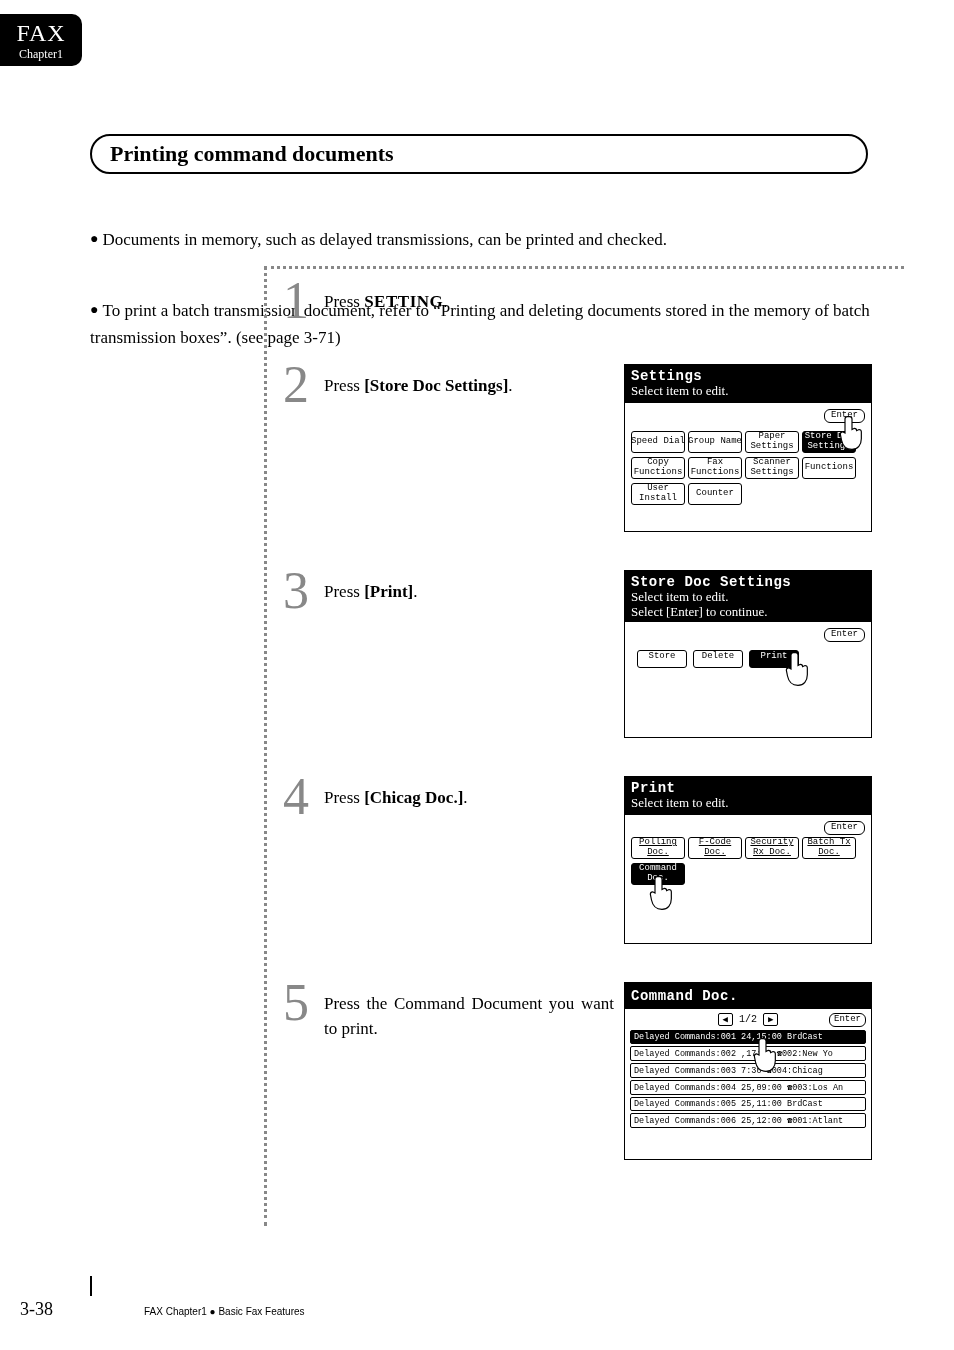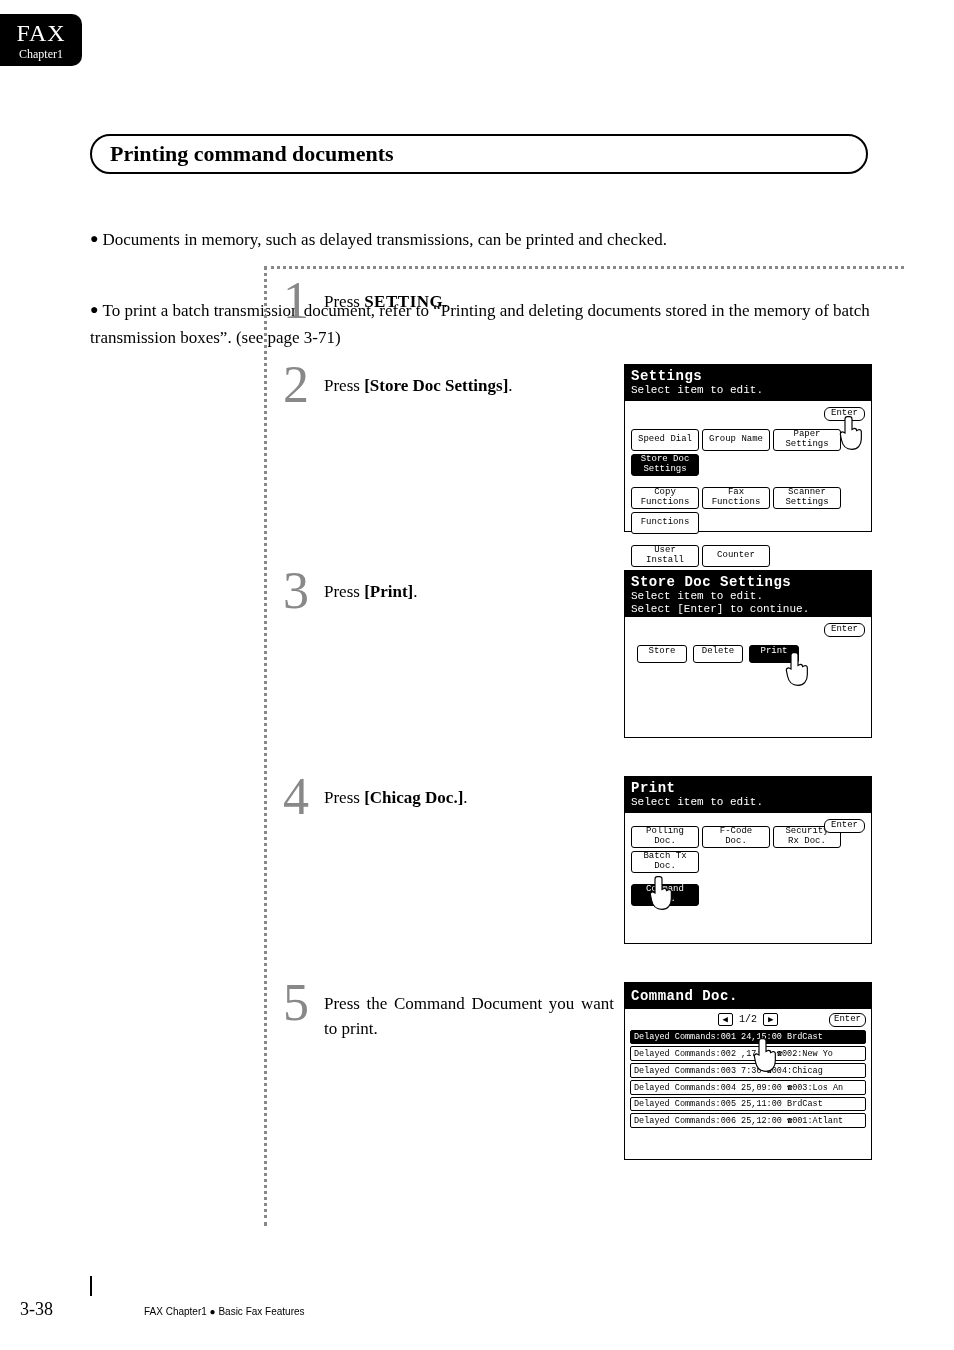--- a/index.html
+++ b/index.html
@@ -64,32 +64,32 @@
     position: absolute; left: 624px; width: 248px; height: 168px;
     border: 1.5px solid #000; background: #fff;
     font-family: "Courier New", monospace; font-size: 10px;
     color: #000;
   }
   .lcd-title {
     background: #000; color: #fff; padding: 3px 6px 4px 6px;
     font-family: "Courier New", monospace;
   }
   .lcd-title .t-main { font-size: 14px; font-weight: bold; letter-spacing: 0.5px; display: block; }
-  .lcd-title .t-sub  { font-size: 11px; display: block; line-height: 1.15; }
+  .lcd-title .t-sub  { font-size: 13px; display: block; line-height: 1.15; font-family: Liberation Serif, serif; }
   .lcd-body { position: relative; padding: 6px; height: calc(100% - 34px); }
   .lcd-body.two-sub { height: calc(100% - 45px); }
   .lcd-btn {
     display: inline-block; border: 1px solid #000; border-radius: 3px;
     padding: 1px 4px; font-size: 9px; text-align: center; line-height: 1.1;
     white-space: pre; vertical-align: top; background: #fff;
   }
   .lcd-btn.inv { background: #000; color: #fff; }
   .enter-btn { position: absolute; top: 6px; right: 6px; border-radius: 6px; padding: 1px 6px; font-size: 9px; }
-  .row { margin-top: 11px; display: flex; gap: 3px; flex-wrap: wrap; }
-  .grid-btn { width: 68px; height: 22px; display: inline-flex; align-items: center; justify-content: center; }
+  .row { margin-top: 4px; display: flex; gap: 3px; flex-wrap: wrap; }
+  .grid-btn { width: 54px; height: 22px; display: inline-flex; align-items: center; justify-content: center; }
   .wide-btn { width: 50px; height: 18px; }
 
   .pager { text-align: center; margin-bottom: 4px; font-size: 10px; position: relative; }
   .nav-btn { border: 1px solid #000; border-radius: 2px; padding: 0 4px; font-size: 9px; display: inline-block; }
   .pager .enter { position: absolute; right: 0; top: 0; border-radius: 6px; }
 
   .list-item-lcd {
     border: 1px solid #000; border-radius: 2px; font-size: 8.5px;
     padding: 1px 3px; margin-top: 2px; white-space: nowrap; overflow: hidden;
     font-family: "Courier New", monospace; text-align: left;
@@ -223,21 +223,21 @@
     </div>
   </div>
 
   <div class="lcd" style="top: 776px;">
     <div class="lcd-title">
       <span class="t-main">Print</span>
       <span class="t-sub">Select item to edit.</span>
     </div>
     <div class="lcd-body">
       <span class="lcd-btn enter-btn">Enter</span>
-      <div class="row" style="margin-top:7px;">
+      <div class="row" style="margin-top:16px;text-decoration:underline;">
         <span class="lcd-btn grid-btn">Polling
 Doc.</span>
         <span class="lcd-btn grid-btn">F-Code
 Doc.</span>
         <span class="lcd-btn grid-btn">Security
 Rx Doc.</span>
         <span class="lcd-btn grid-btn">Batch Tx
 Doc.</span>
       </div>
       <div class="row">

